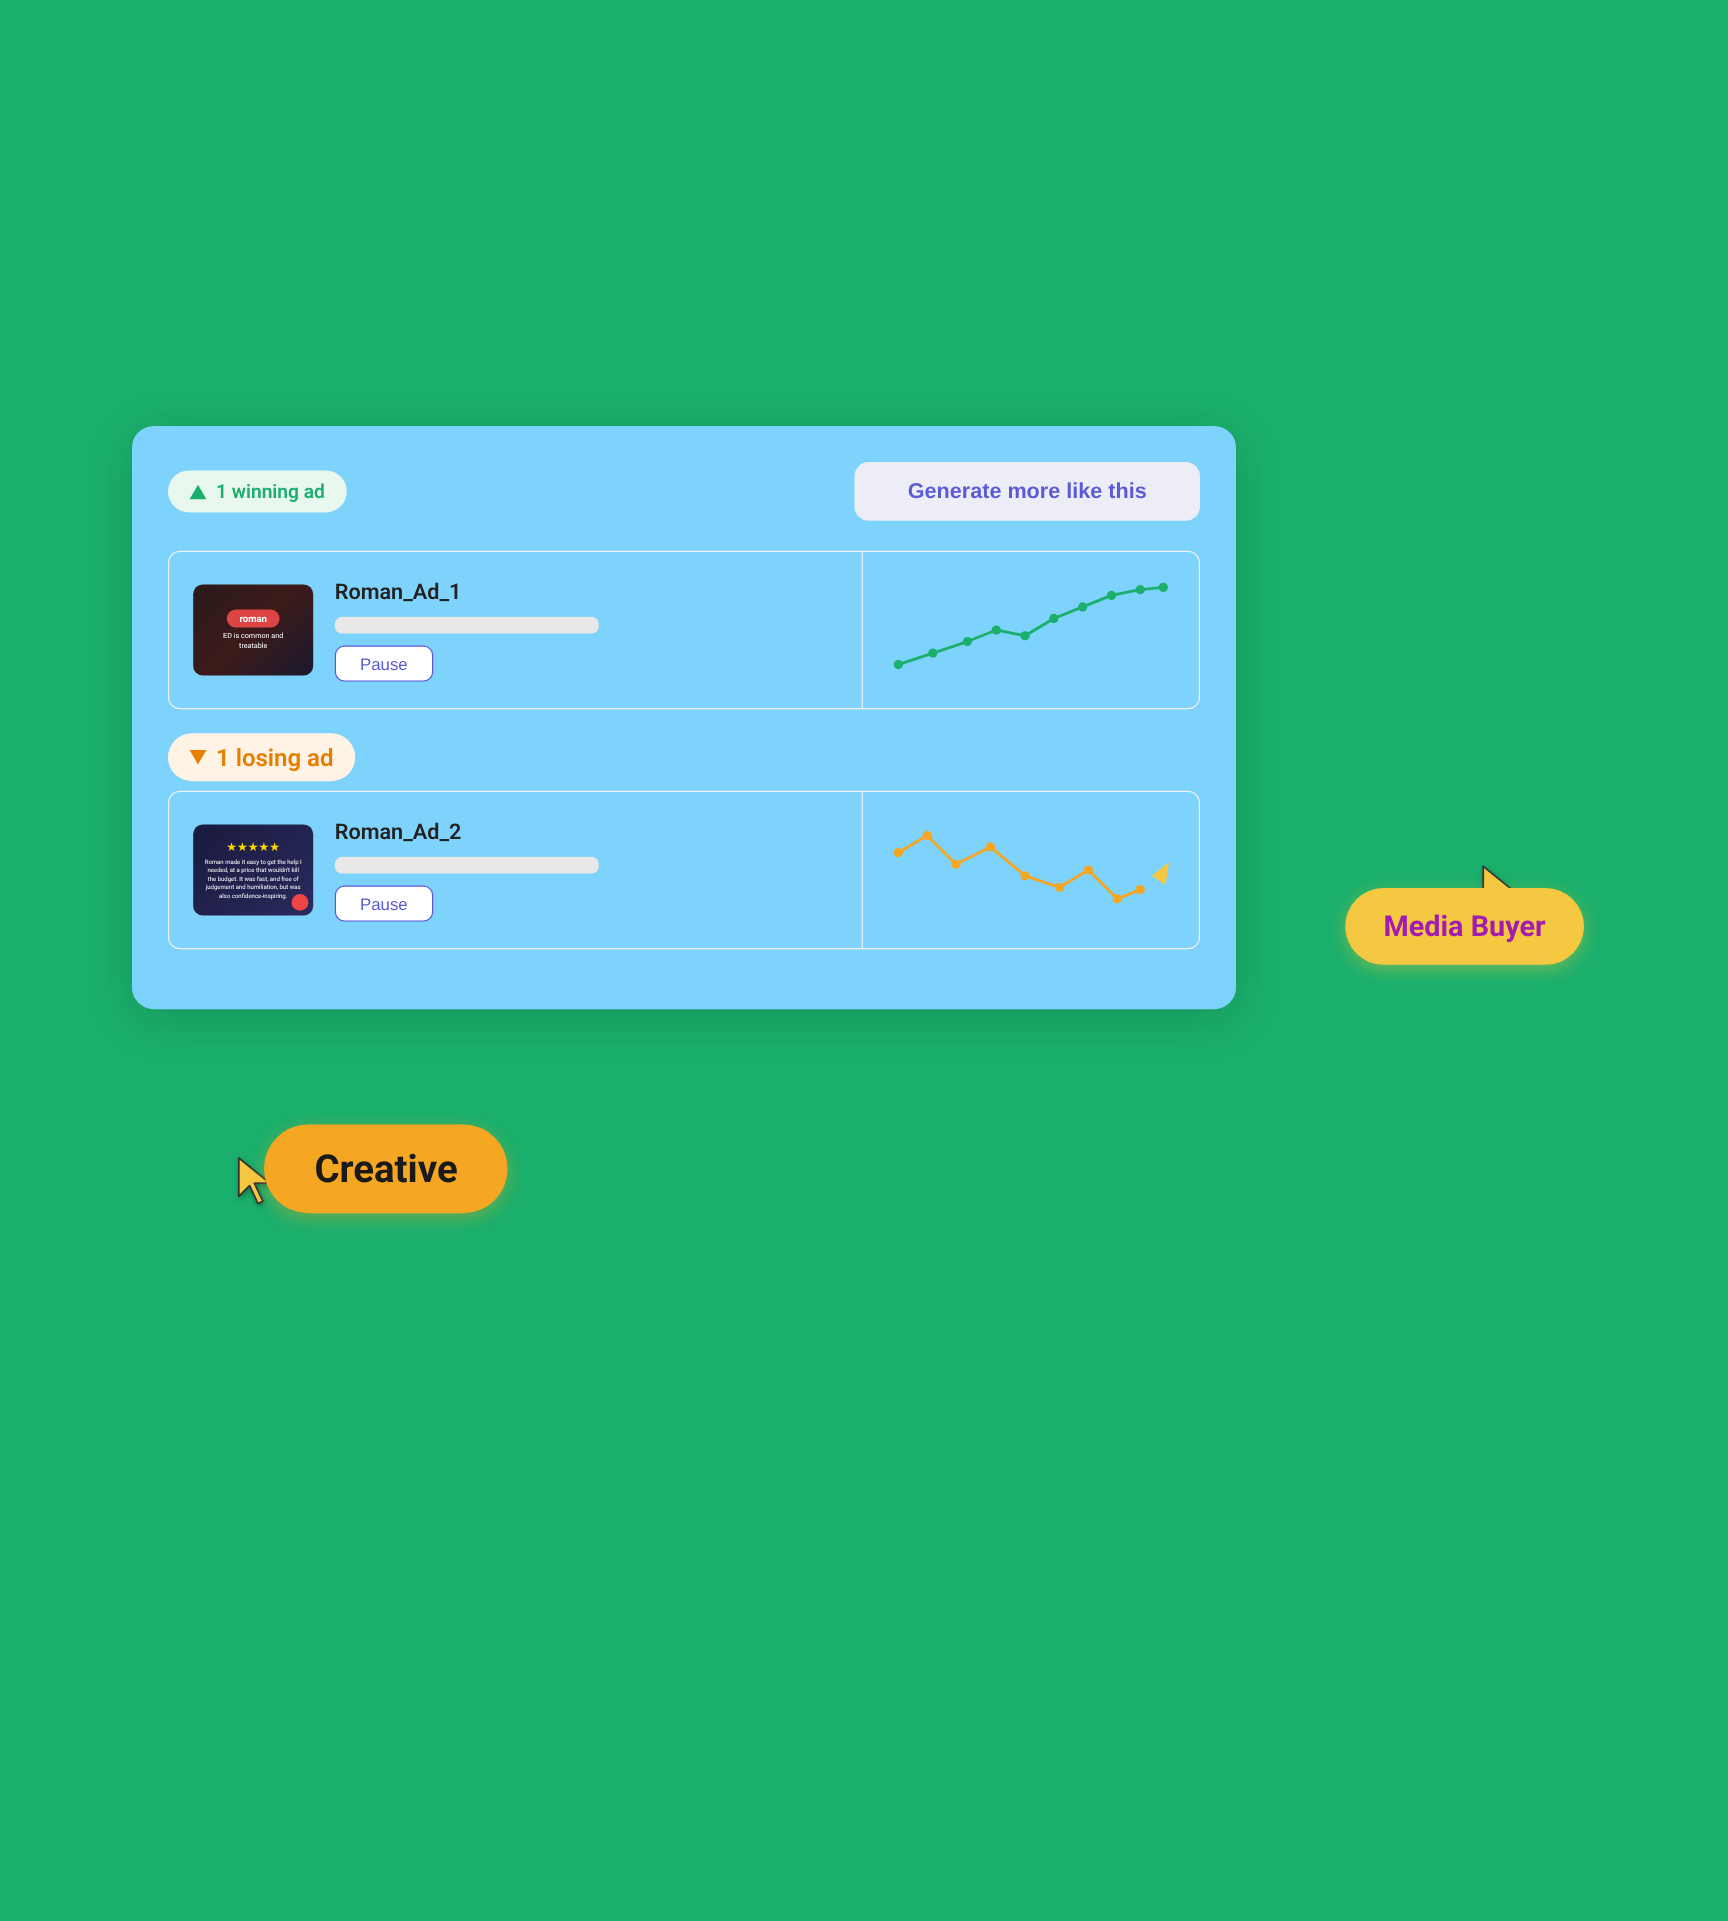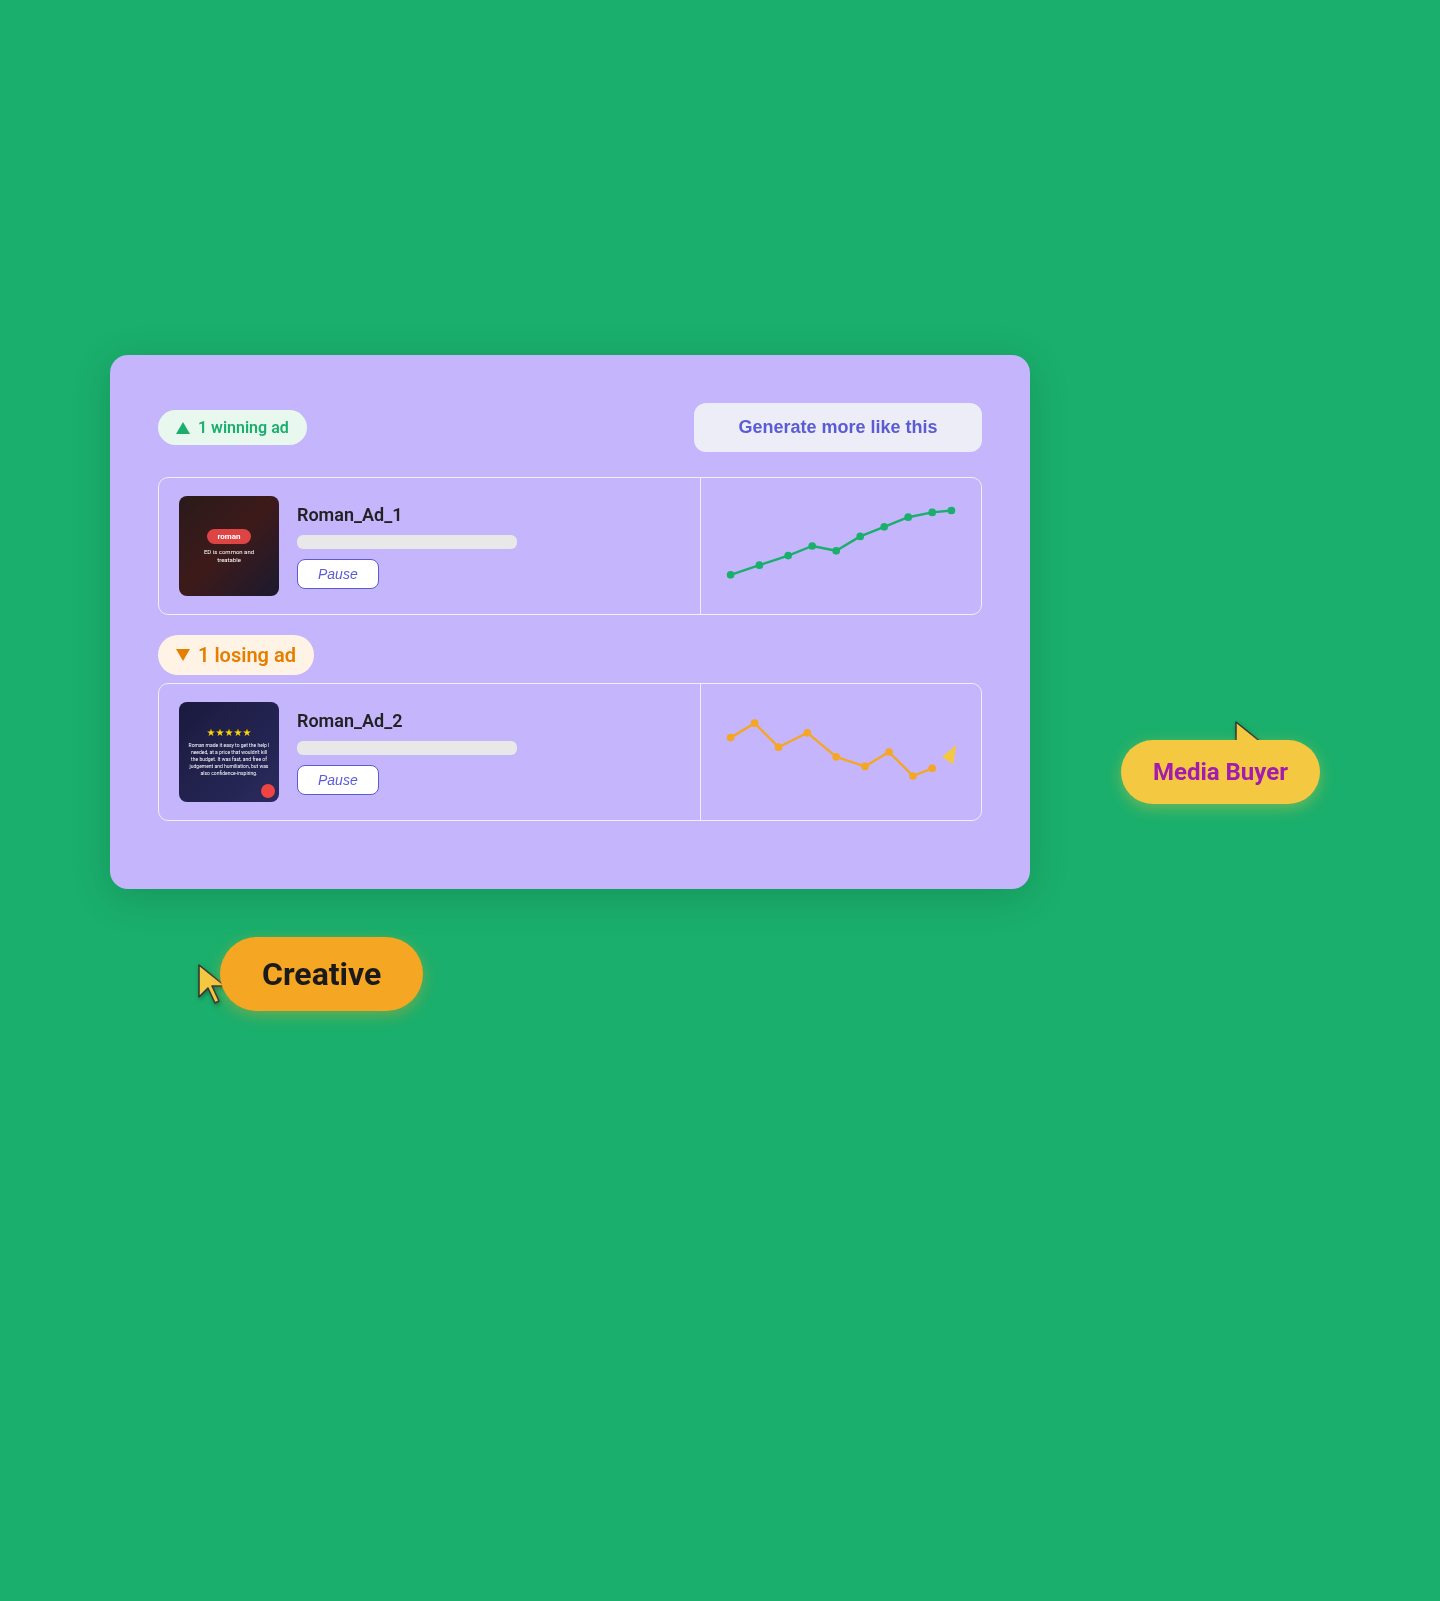--- a/index.html
+++ b/index.html
@@ -11,23 +11,23 @@
       font-family: -apple-system, BlinkMacSystemFont, 'Segoe UI', Roboto, sans-serif;
       position: relative;
       overflow: hidden;
     }
 
     .main-card {
       position: absolute;
       top: 355px;
       left: 110px;
       width: 920px;
-      background: #c4b5fd;
+      background: #7dd3fc;
       border-radius: 18px;
-      padding: 48px;
+      padding: 30px;
       box-shadow: 0 8px 40px rgba(0,0,0,0.15);
     }
 
     
     .top-bar {
       display: flex;
       align-items: center;
       justify-content: space-between;
       margin-bottom: 25px;
     }
@@ -83,21 +83,21 @@
       display: flex;
       align-items: center;
       gap: 18px;
       padding: 18px 20px;
       flex: 1;
       border-right: 1px solid #f0f0f0;
     }
 
     .ad-thumbnail {
       width: 100px;
-      height: 100px;
+      height: 76px;
       border-radius: 8px;
       flex-shrink: 0;
       overflow: hidden;
     }
 
     
     .thumbnail-ad1 {
       background: linear-gradient(135deg, #2a1a1a 0%, #3d1a1a 50%, #1a1a2e 100%);
       display: flex;
       flex-direction: column;
@@ -180,21 +180,20 @@
     .pause-btn {
       background: white;
       border: 1.5px solid #5b5bd6;
       color: #5b5bd6;
       border-radius: 8px;
       padding: 6px 20px;
       font-size: 14px;
       font-weight: 500;
       cursor: pointer;
       width: fit-content;
-      font-style: italic;
     }
 
     
     .chart-area {
       width: 280px;
       display: flex;
       align-items: center;
       justify-content: center;
       padding: 10px;
       flex-shrink: 0;

